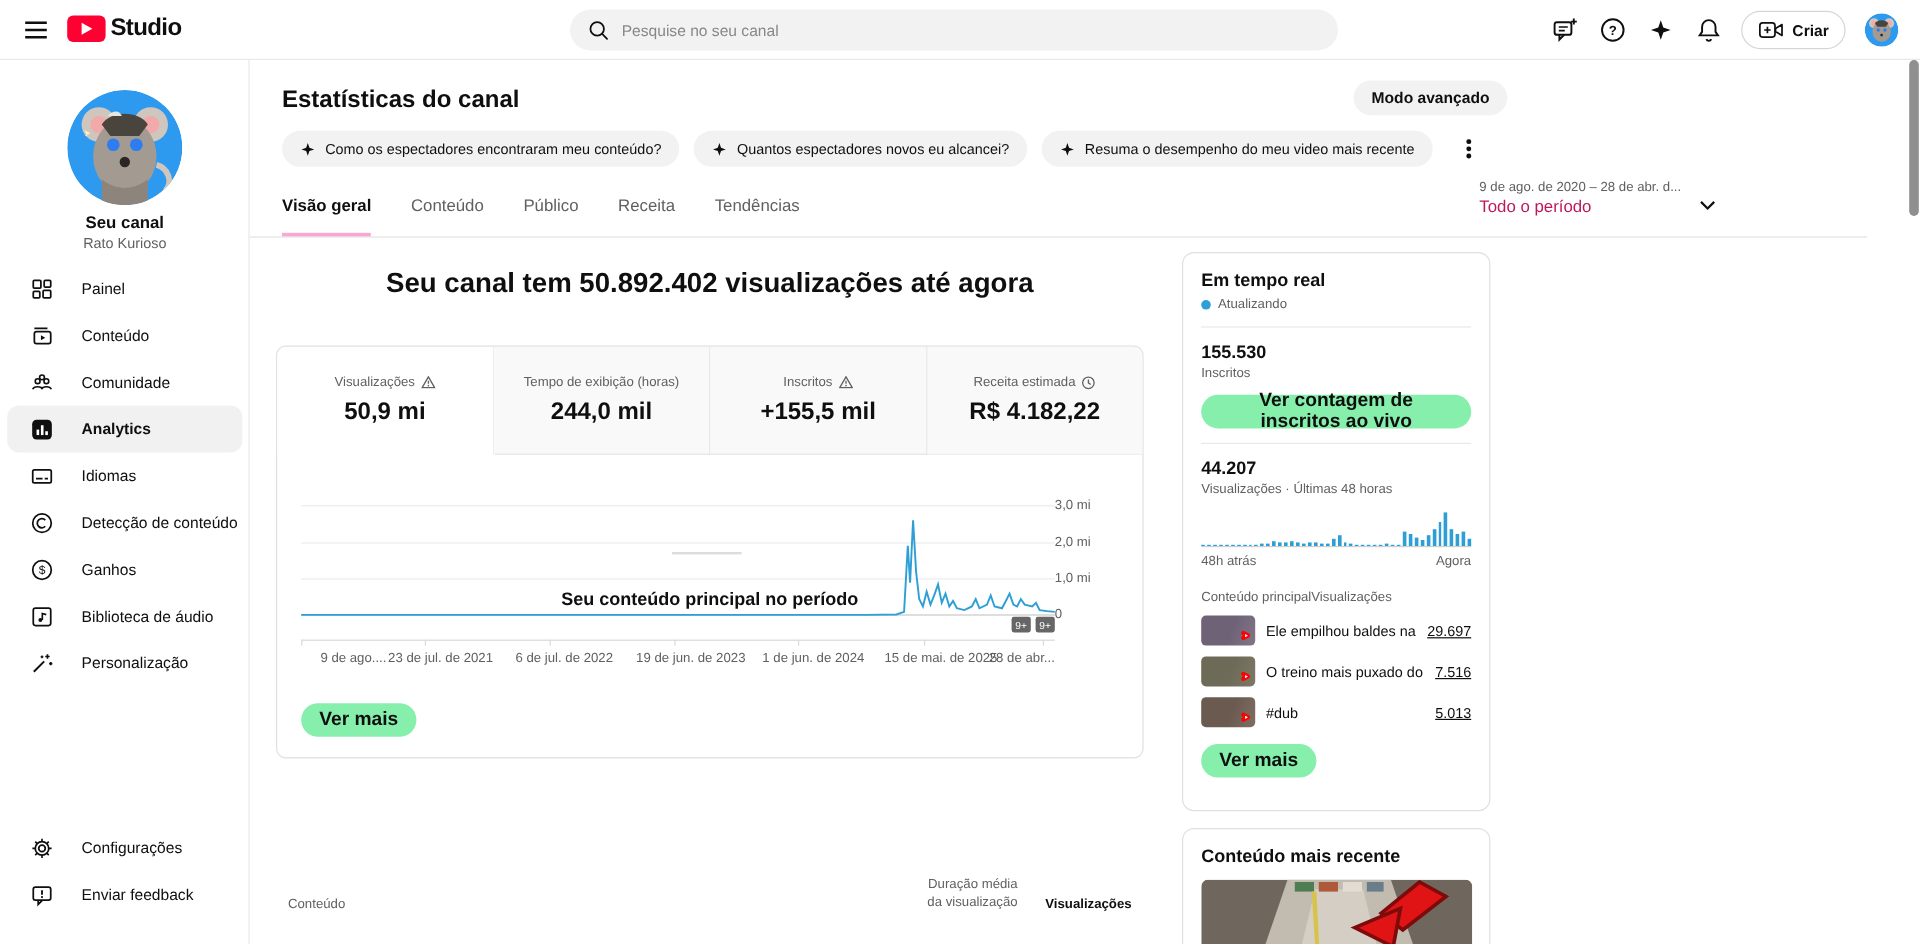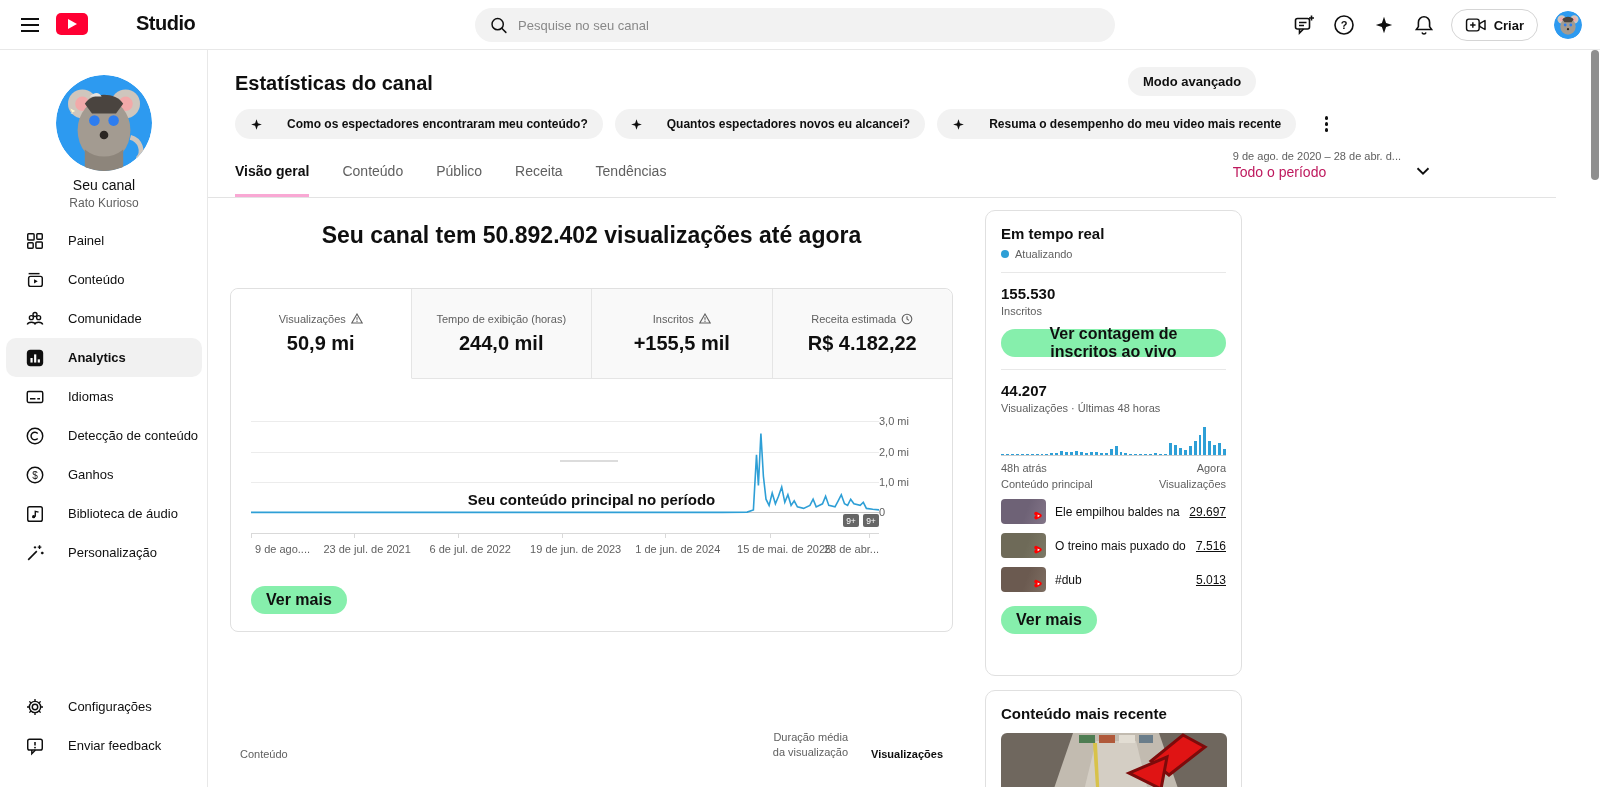--- a/index.html
+++ b/index.html
@@ -8,57 +8,57 @@
   #screen { position:relative; width:1600px; height:787px; background:#fff; overflow:hidden; }
 
   
   .topbar { position:absolute; left:0; top:0; width:1600px; height:50px; background:#fff;
     border-bottom:1px solid #e8e8e8; z-index:30; }
   .hamburger { position:absolute; left:18px; top:13px; width:24px; height:24px; cursor:pointer; }
   .logo { position:absolute; left:56px; top:12px; display:flex; align-items:center; gap:4px; cursor:pointer; }
   .logo-badge { width:32px; height:22px; background:#f03; border-radius:5px; position:relative; }
   .logo-badge:after { content:""; position:absolute; left:12px; top:6px; border-left:9px solid #fff;
     border-top:5px solid transparent; border-bottom:5px solid transparent; }
-  .logo-text { font-size:20px; font-weight:700; letter-spacing:-0.5px;margin-left:44px; }
+  .logo-text { font-size:20px; font-weight:700; letter-spacing:-0.5px; }
   .searchbox { position:absolute; left:475px; top:8px; width:640px; height:34px; background:#f2f2f2;
     border-radius:17px; display:flex; align-items:center; padding:0 14px; gap:10px; }
   .searchbox input { border:none; outline:none; background:transparent; font-size:13px; width:100%;
     font-family:"Liberation Sans", sans-serif; color:#0f0f0f; }
   .searchbox input::placeholder { color:#888; }
   .tb-icons { position:absolute; right:62px; top:5px; height:40px; display:flex; align-items:center; gap:14px; }
   .tb-icon { width:26px; height:26px; display:flex; align-items:center; justify-content:center; cursor:pointer; }
   .create-btn { height:32px; border:1px solid #d5d5d5; border-radius:16px; background:#fff;
     display:flex; align-items:center; gap:7px; padding:0 13px; font-size:13px; font-weight:700; cursor:pointer; }
   .avatar-sm { position:absolute; right:18px; top:11px; width:28px; height:28px; border-radius:50%; overflow:hidden; cursor:pointer; }
 
   
   .scrollbar-track { position:absolute; right:0; top:50px; width:10px; height:737px; background:#fff; z-index:40; }
   .scrollbar-thumb { position:absolute; right:1px; top:0; width:8px; height:130px; background:#8f8f8f; border-radius:4px; }
 
   
   .sidebar { position:absolute; left:0; top:50px; width:208px; height:737px; background:#fff;
     border-right:1px solid #e8e8e8; z-index:20; }
   .chan-avatar { position:absolute; left:56px; top:25px; width:96px; height:96px; border-radius:50%; overflow:hidden; cursor:pointer; }
-  .chan-name { position:absolute; top:127px; width:208px; text-align:center; font-size:14px; font-weight:400; }
+  .chan-name { position:absolute; top:127px; width:208px; text-align:center; font-size:14px; font-weight:700; }
   .chan-handle { position:absolute; top:146px; width:208px; text-align:center; font-size:12px; color:#606060; }
   .nav { position:absolute; left:0; top:171px; width:208px; }
   .nav-item { position:relative; height:39px; margin:0 6px; border-radius:10px; display:flex; align-items:center;
     gap:22px; padding-left:18px; font-size:13px; color:#0f0f0f; cursor:pointer; }
   .nav-item.active { background:#f1f1f1; font-weight:700; }
   .nav-item .nicon { width:22px; height:22px; display:flex; align-items:center; justify-content:center; }
   .nav-footer { position:absolute; left:0; bottom:22px; width:208px; }
 
   
   .main { position:absolute; left:208px; top:50px; width:1382px; height:737px; background:#fff; }
   .page-title { position:absolute; left:27px; top:22px; font-size:20px; font-weight:700; }
   .adv-btn { position:absolute; left:920px; top:17px; height:29px; padding:0 15px; border-radius:15px;
     background:#f2f2f2; font-size:13px; font-weight:700; display:flex; align-items:center; cursor:pointer; }
   .chips { position:absolute; left:27px; top:59px; display:flex; gap:12px; align-items:center; }
-  .chip { height:30px; background:#f2f2f2; border-radius:15px; display:flex; align-items:center; gap:24px;
-    padding:0 15px; font-size:12px; font-weight:700; cursor:pointer; white-space:nowrap; }
+  .chip { height:30px; background:#f2f2f2; border-radius:15px; display:flex; align-items:center; gap:8px;
+    padding:0 15px; font-size:12px; font-weight:400; cursor:pointer; white-space:nowrap; }
   .kebab { width:24px; height:24px; display:flex; align-items:center; justify-content:center; cursor:pointer; margin-left:6px; }
   .kebab span { display:block; position:relative; width:3.5px; height:3.5px; background:#0f0f0f; border-radius:50%; }
   .kebab span:before, .kebab span:after { content:""; position:absolute; left:0; width:3.5px; height:3.5px;
     background:#0f0f0f; border-radius:50%; }
   .kebab span:before { top:-6px; } .kebab span:after { top:6px; }
 
   .tabstrip { position:absolute; left:0; top:100px; width:1348px; height:48px; border-bottom:1px solid #e3e3e3; }
   .tabs { position:absolute; left:27px; bottom:0; display:flex; gap:33px; }
   .tab { font-size:14px; color:#606060; padding-bottom:15px; cursor:pointer; }
   .tab.active { color:#0f0f0f; font-weight:700; border-bottom:3px solid #f9a8d4; }
@@ -105,21 +105,21 @@
   .rt-title { font-size:15px; font-weight:700; }
   .rt-status { display:flex; align-items:center; gap:6px; margin-top:6px; font-size:11px; color:#606060; }
   .rt-dot { width:8px; height:8px; border-radius:50%; background:#2e9fd6; }
   .hr { height:1px; background:#e8e8e8; margin:12px 0; }
   .rt-big { font-size:15px; font-weight:700; }
   .rt-sub { font-size:11px; color:#606060; margin-top:3px; }
   .rt-live-btn { margin-top:12px; }
   .rt-chart { margin-top:12px; height:30px; display:flex; align-items:flex-end; gap:2px; border-bottom:1px solid #cfcfcf; }
   .rt-bar { width:3px; background:#2e9fd6; }
   .rt-axis { display:flex; justify-content:space-between; font-size:11px; color:#606060; margin-top:6px; }
-  .rt-listhead { display:flex; justify-content:space-between; font-size:11px; color:#606060; margin-top:4px; }
+  .rt-listhead { display:flex; font-size:11px; color:#606060; margin-top:18px; }
   .rt-row { display:flex; align-items:center; margin-top:9px; gap:9px; cursor:pointer; }
   .rt-thumb { width:45px; height:25px; border-radius:4px; position:relative; flex:none; }
   .rt-thumb .shorts { position:absolute; right:3px; bottom:2px; width:9px; height:11px; }
   .rt-row-title { font-size:12px; flex:1; white-space:nowrap; overflow:hidden; }
   .rt-row-views { font-size:12px; text-align:right;text-decoration:underline; }
   .rt-more { margin-top:14px; }
 
   .recent-card { position:absolute; left:777px; top:640px; width:257px; height:160px; border:1px solid #e0e0e0;
     border-radius:10px; background:#fff; padding:14px 15px; }
   .recent-thumb { margin-top:11px; width:226px; height:70px; border-radius:6px; overflow:hidden; cursor:pointer; }
@@ -455,21 +455,21 @@
 
       <div class="axisline">
         <div class="axis-tick" style="left:0"></div>
           <div class="axis-tick" style="left:103px"></div>
         <div class="axis-tick" style="left:207px"></div>
           <div class="axis-tick" style="left:311px"></div>
         <div class="axis-tick" style="left:414px"></div>
           <div class="axis-tick" style="left:519px"></div>
         <div class="axis-tick" style="left:618px"></div>
       </div>
-      <div class="xlab" style="left:24px">9 de ago....</div>
+      <div class="xlab" style="left:36px">9 de ago....</div>
       <div class="xlab" style="left:123px;transform:translateX(-35%)">23 de jul. de 2021</div>
       <div class="xlab" style="left:227px;transform:translateX(-35%)">6 de jul. de 2022</div>
       <div class="xlab" style="left:331px;transform:translateX(-35%)">19 de jun. de 2023</div>
       <div class="xlab" style="left:434px;transform:translateX(-35%)">1 de jun. de 2024</div>
       <div class="xlab" style="left:539px;transform:translateX(-35%)">15 de mai. de 2025</div>
       <div class="xlab" style="left:648px;transform:translateX(-100%)">28 de abr...</div>
 
       <button class="pill-btn ov-more">Ver mais</button>
     </div>
 

